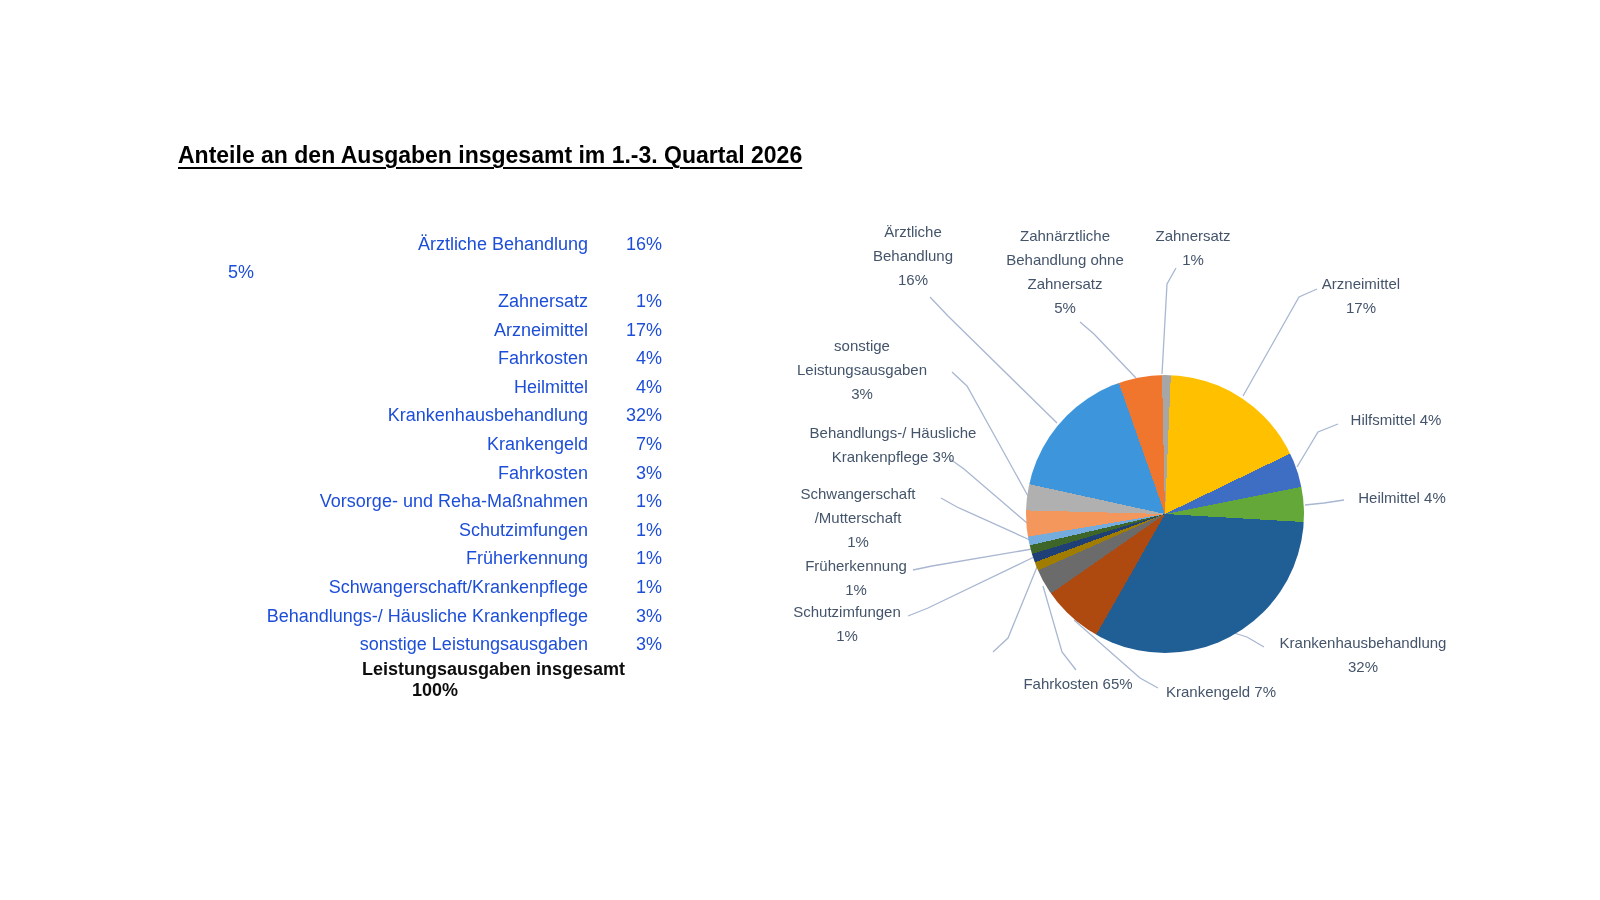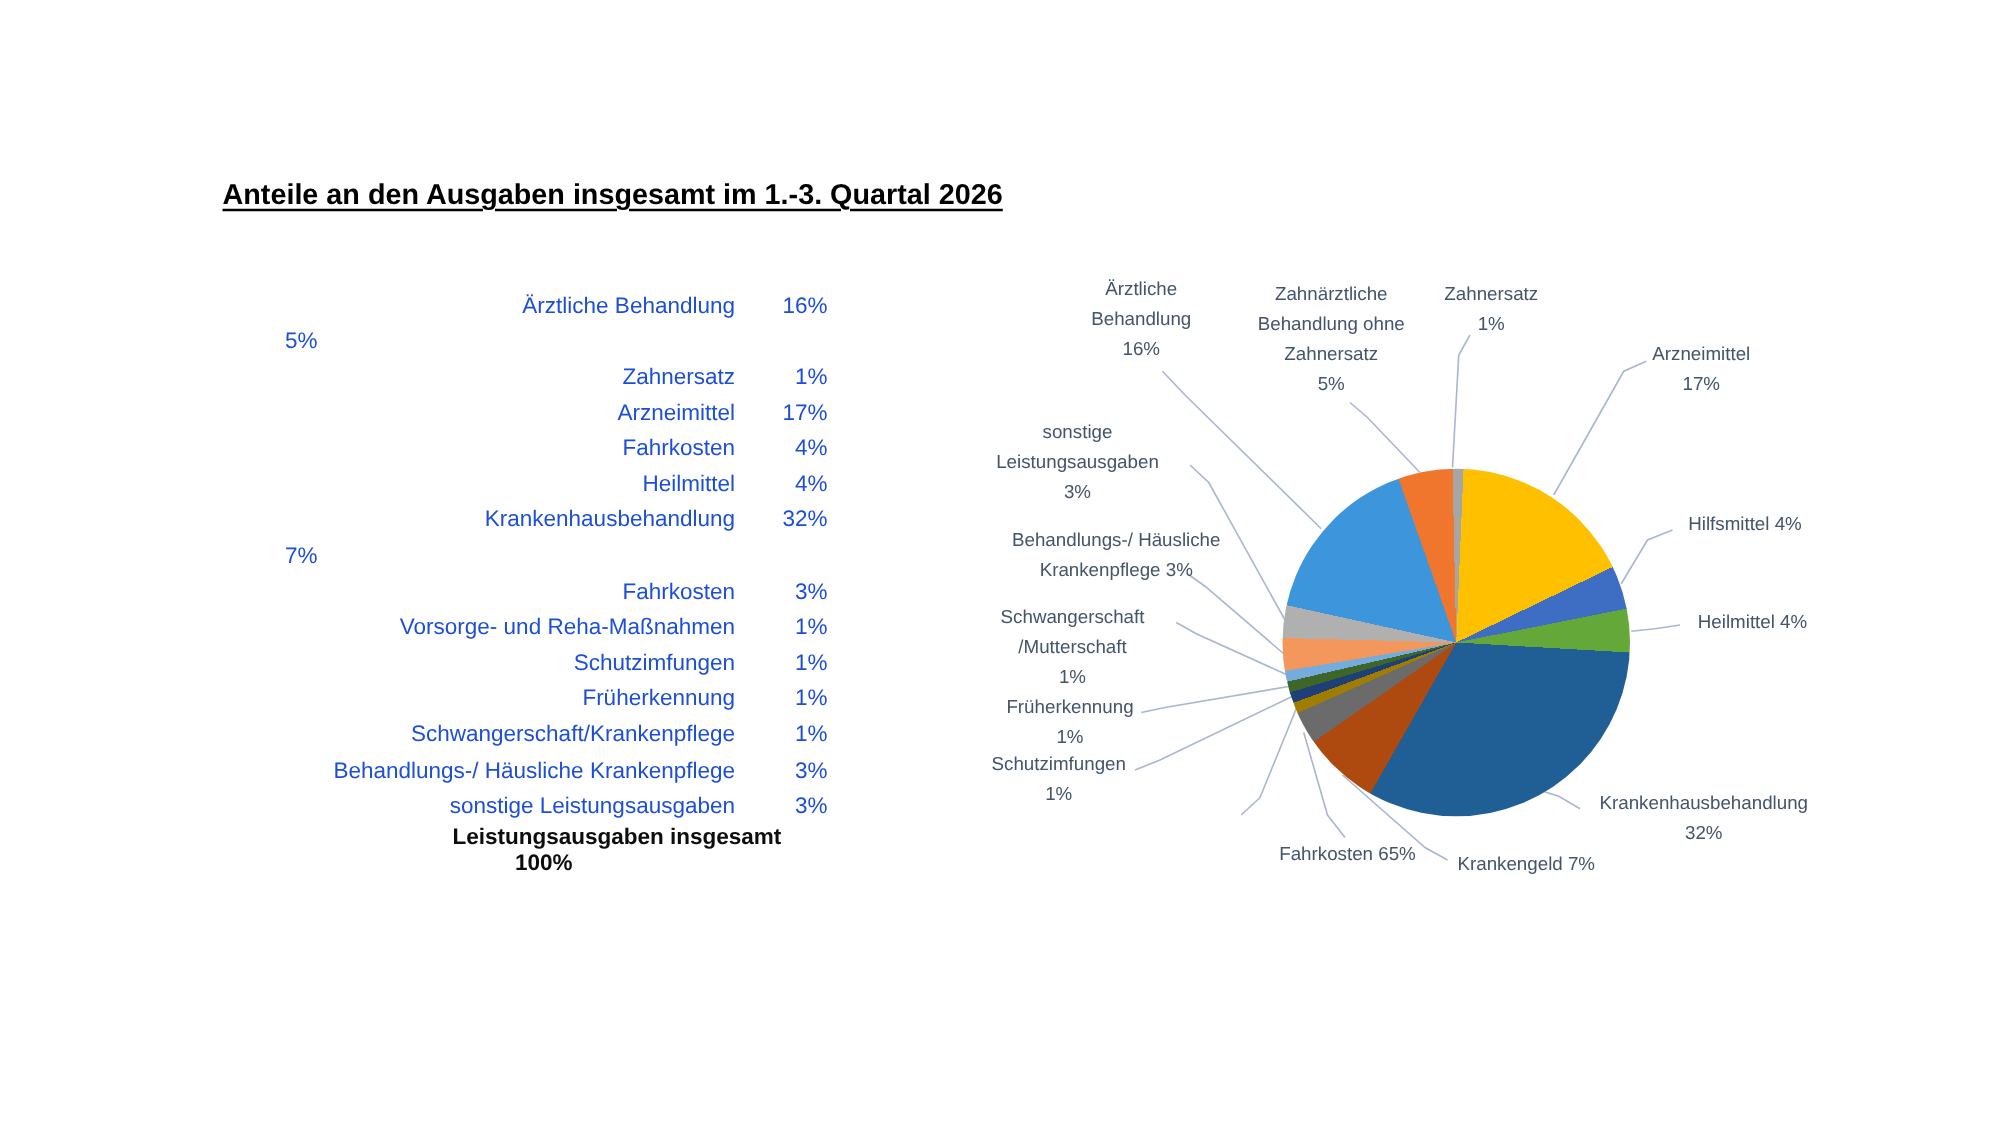--- a/index.html
+++ b/index.html
@@ -106,20 +106,21 @@
       </div>
     <div class="trow">
         <span class="tlabel">Heilmittel</span>
         <span class="tvalue">4%</span>
       </div>
     <div class="trow">
         <span class="tlabel">Krankenhausbehandlung</span>
         <span class="tvalue">32%</span>
       </div>
     <div class="trow">
+        <span class="tlabel">Krankengeld</span>
         <span class="tvalue">7%</span>
       </div>
     <div class="trow">
         <span class="tlabel">Fahrkosten</span>
         <span class="tvalue">3%</span>
       </div>
     <div class="trow">
         <span class="tlabel">Vorsorge- und Reha-Maßnahmen</span>
         <span class="tvalue">1%</span>
       </div>

